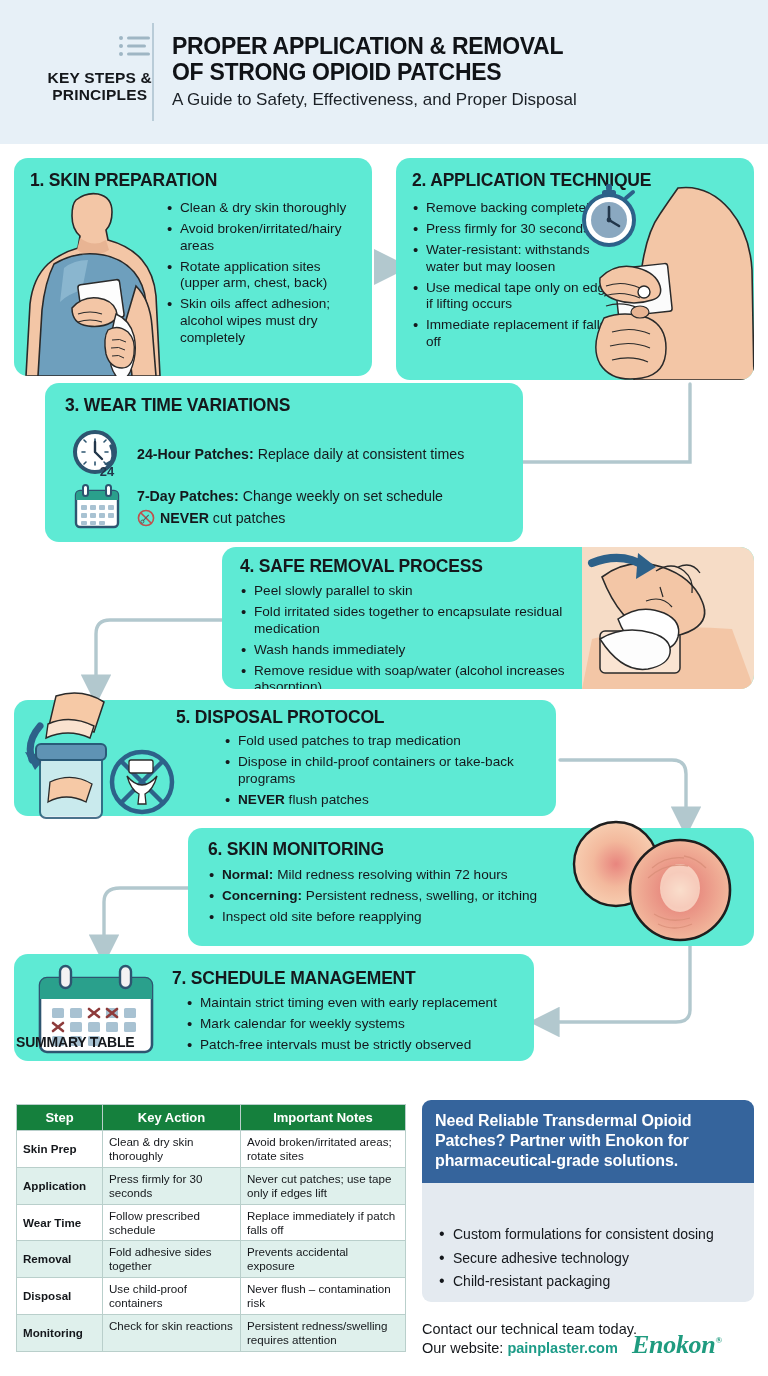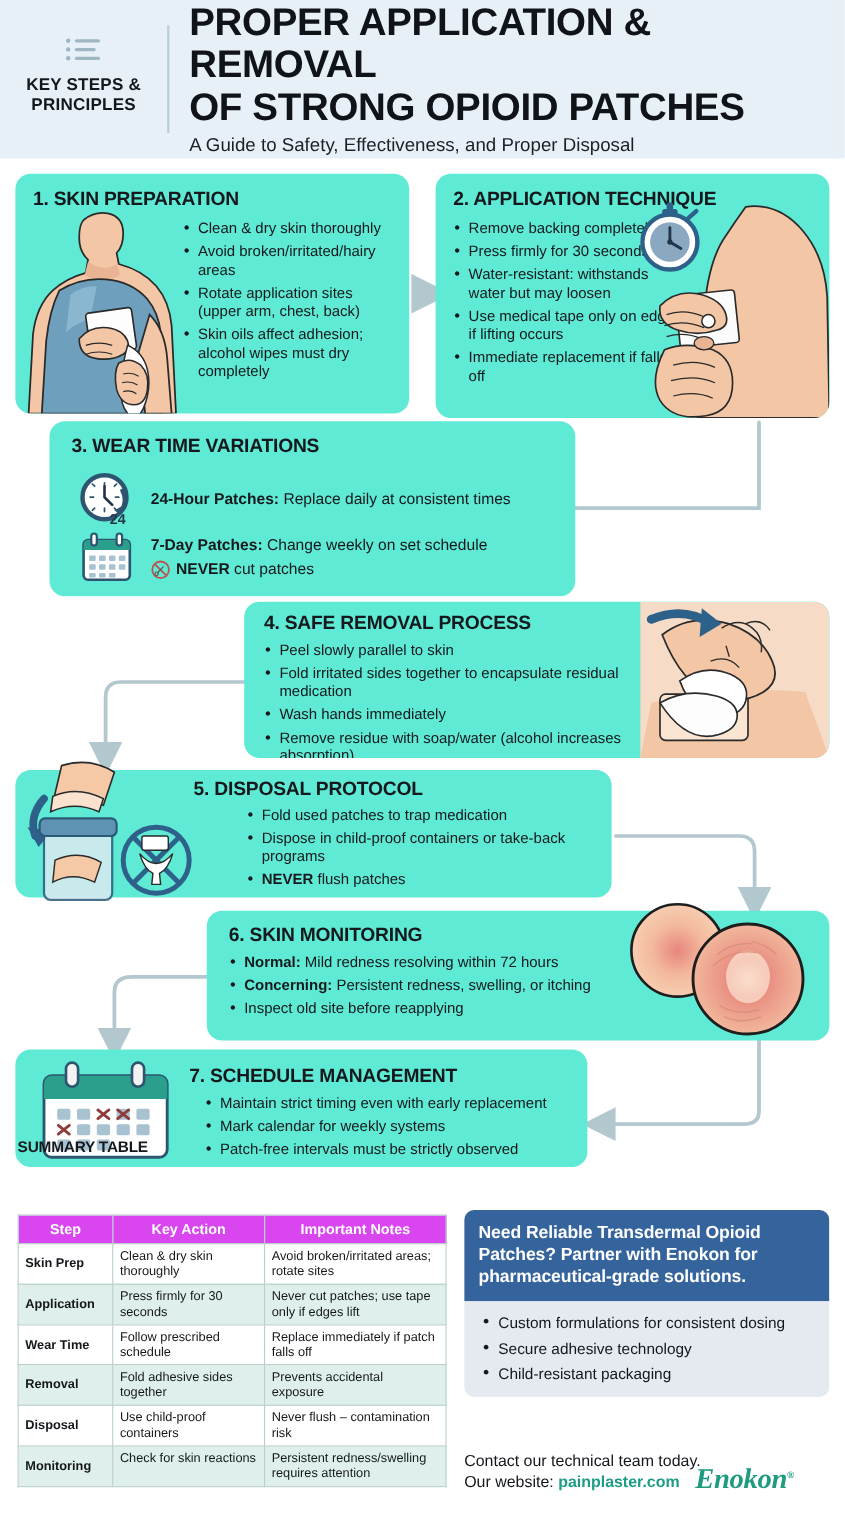--- a/index.html
+++ b/index.html
@@ -12,34 +12,34 @@
   }
   #page { position: relative; width: 768px; height: 1376px; background:#fff; }
 
   
   .header {
     position: absolute; left:0; top:0; width:768px; height:144px;
     background:#e7f0f7; display:flex; align-items:center;
   }
   .header-left {
     width: 152px; flex: 0 0 152px; text-align:center;
-    display:flex; flex-direction:column; align-items:center; justify-content:center;
+    display:flex; flex-direction:column; align-items:flex-end; justify-content:center;
     padding-bottom:6px;
   }
   .listicon { display:block; margin-bottom:8px; }
   .header-left .kicker {
     font-size: 15.5px; font-weight: 800; letter-spacing:.2px;
     line-height:1.12; color:#14171b;
   }
   .header-rule {
     width:2px; height:98px; background:#b9ccd8; flex:0 0 2px; margin-right:18px;
   }
   .header-right { flex:1; padding-right:16px; }
   .header-right h1 {
-    font-size: 35px; font-weight: 800; line-height:1.09;
+    font-size: 23px; font-weight: 800; line-height:1.09;
     letter-spacing:-0.3px; color:#101317;
   }
   .header-right .sub {
     margin-top:5px; font-size:17px; color:#1b2026; font-weight:400;
   }
 
   
   .card {
     position:absolute; background:#5eead4; border-radius:14px; overflow:hidden;
   }
@@ -107,40 +107,40 @@
   
   .sumtitle {
     position:absolute; left:16px; top:1034px;
     font-size:14px; font-weight:700; letter-spacing:-0.2px;
   }
   table.summary {
     position:absolute; left:16px; top:1104px; width:390px;
     border-collapse:collapse; font-size:11.6px;
   }
   table.summary th {
-    background:#d946ef; color:#fff; font-weight:800; font-size:13px;
+    background:#15803d; color:#fff; font-weight:800; font-size:13px;
     padding:5px 4px; text-align:center; border:1px solid #b9cfcb;
   }
   table.summary td {
     border:1px solid #b9cfcb; padding:4px 6px; line-height:1.2;
     vertical-align:top; color:#14171b;
   }
   table.summary td.step { font-weight:800; vertical-align:middle; white-space:nowrap; }
   table.summary tr.alt td { background:#dff0ec; }
   table.summary tr td:first-child { width:86px; }
   table.summary tr td:nth-child(2) { width:138px; }
 
   
   .cta { position:absolute; left:422px; top:1100px; width:332px; border-radius:9px; overflow:hidden; }
   .cta-top {
     background:#35649c; color:#fff; padding:11px 13px 12px 13px;
     font-size:16px; font-weight:800; line-height:1.26; letter-spacing:-0.1px;
   }
   .cta-body { background:#e4eaf0; padding:11px 13px 12px 16px; }
-  .cta-body ul { list-style:none; }
+  .cta-body ul { list-style:none;margin-top:32px; }
   .cta-body li {
     position:relative; padding-left:15px; font-size:14px; line-height:1.22;
     margin-bottom:6px; color:#14171b;
   }
   .cta-body li:last-child { margin-bottom:0; }
   .cta-body li::before { content:"•"; position:absolute; left:1px; top:-2px; font-size:16px; }
 
   .contact {
     position:absolute; left:422px; top:1320px; font-size:14.5px; line-height:1.34; color:#14171b;
   }

